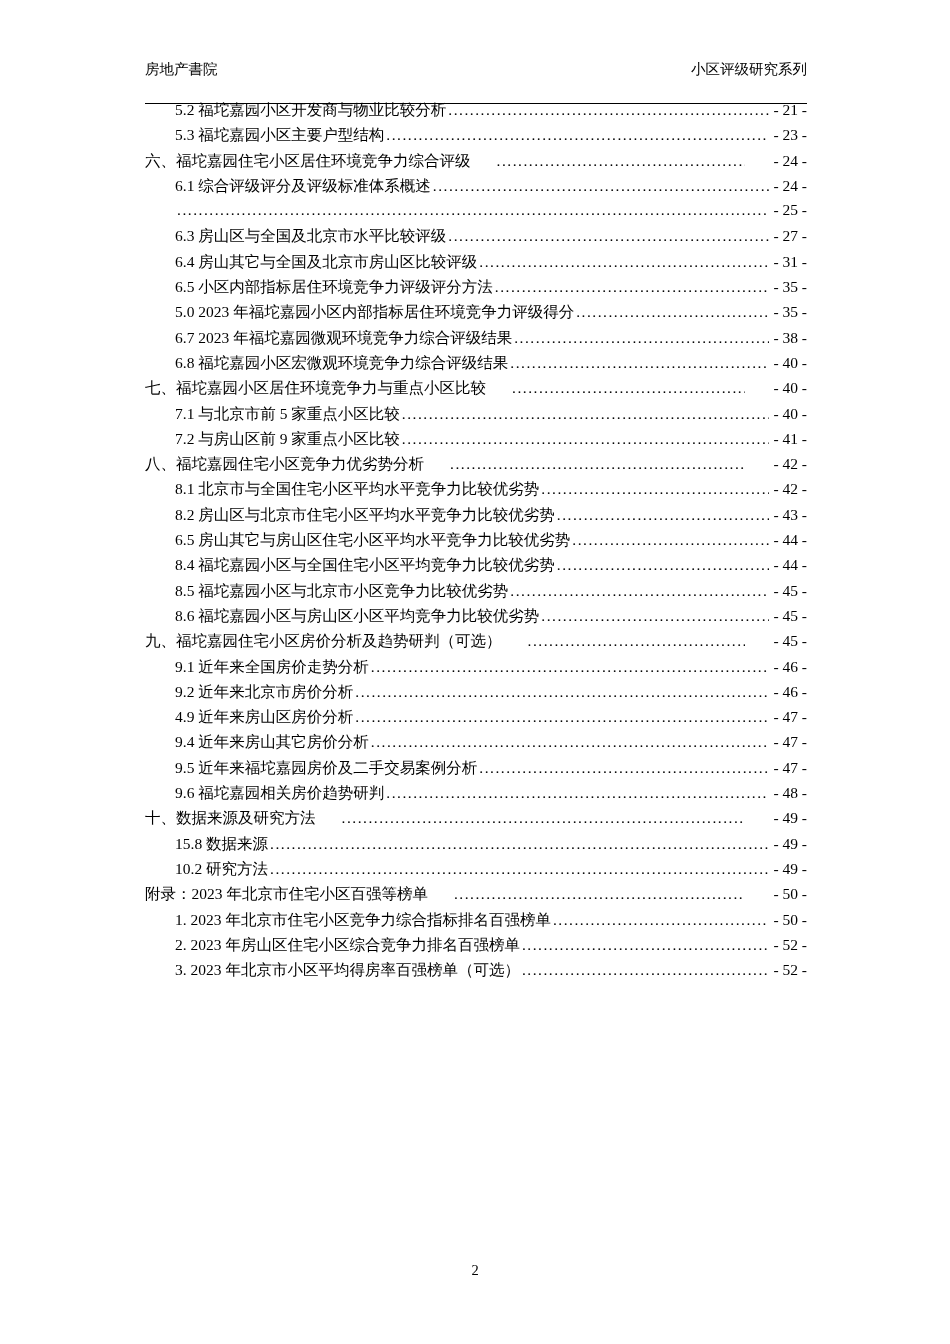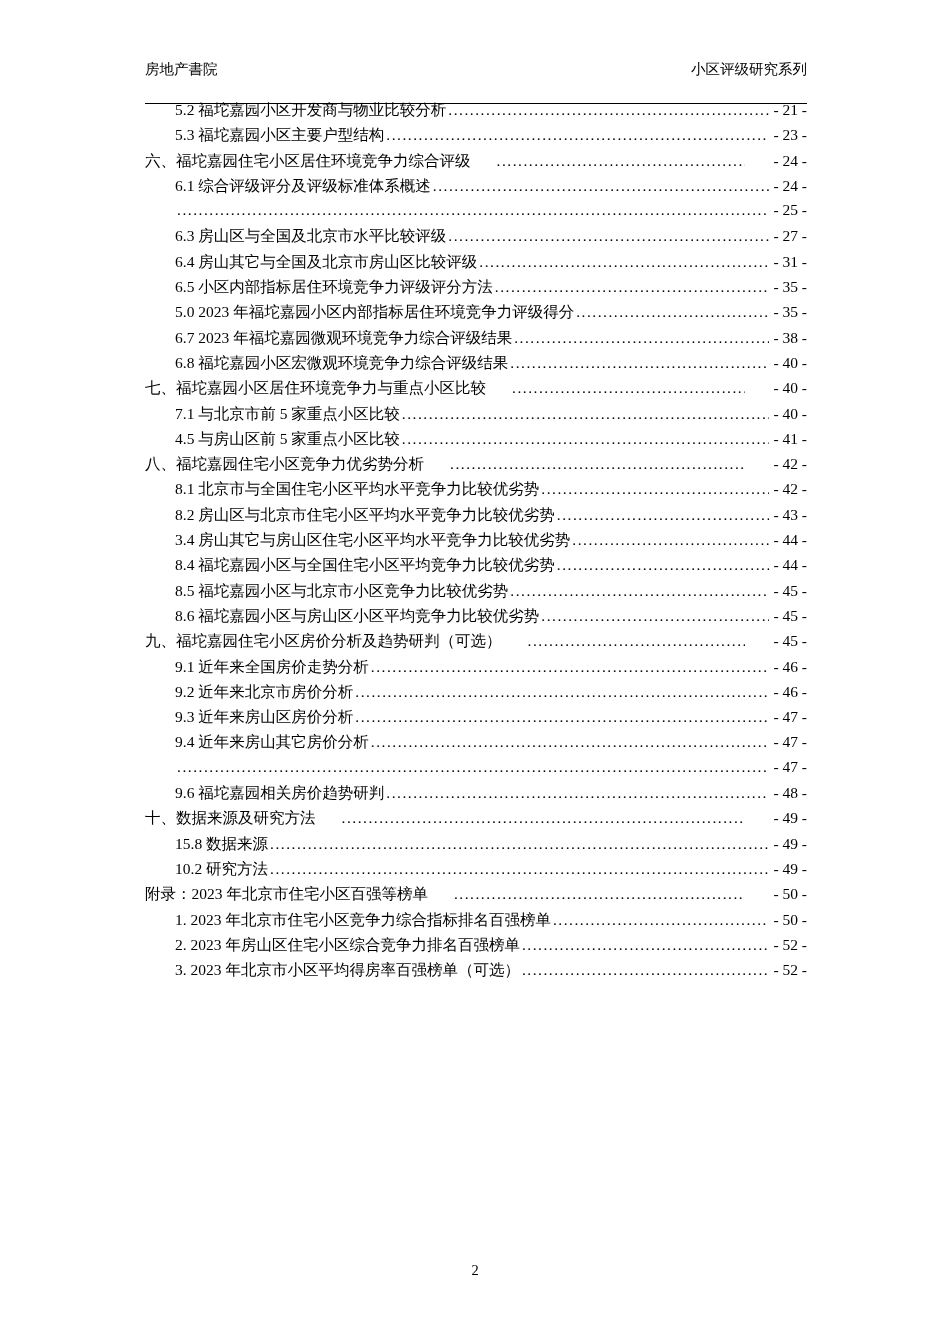--- a/index.html
+++ b/index.html
@@ -148,41 +148,41 @@
       <span class="toc-label">七、福坨嘉园小区居住环境竞争力与重点小区比较</span>
       <span class="leader"></span>
       <span class="toc-page">- 40 -</span>
     </div>
       <div class="toc-row lvl1">
       <span class="toc-label">7.1 与北京市前 5 家重点小区比较</span>
       <span class="leader"></span>
       <span class="toc-page">- 40 -</span>
     </div>
       <div class="toc-row lvl1">
-      <span class="toc-label">4.5 与房山区前 5 家重点小区比较</span>
+      <span class="toc-label">7.2 与房山区前 9 家重点小区比较</span>
       <span class="leader"></span>
       <span class="toc-page">- 41 -</span>
     </div>
       <div class="toc-row lvl0">
       <span class="toc-label">八、福坨嘉园住宅小区竞争力优劣势分析</span>
       <span class="leader"></span>
       <span class="toc-page">- 42 -</span>
     </div>
       <div class="toc-row lvl1">
       <span class="toc-label">8.1 北京市与全国住宅小区平均水平竞争力比较优劣势</span>
       <span class="leader"></span>
       <span class="toc-page">- 42 -</span>
     </div>
       <div class="toc-row lvl1">
       <span class="toc-label">8.2 房山区与北京市住宅小区平均水平竞争力比较优劣势</span>
       <span class="leader"></span>
       <span class="toc-page">- 43 -</span>
     </div>
       <div class="toc-row lvl1">
-      <span class="toc-label">3.4 房山其它与房山区住宅小区平均水平竞争力比较优劣势</span>
+      <span class="toc-label">6.5 房山其它与房山区住宅小区平均水平竞争力比较优劣势</span>
       <span class="leader"></span>
       <span class="toc-page">- 44 -</span>
     </div>
       <div class="toc-row lvl1">
       <span class="toc-label">8.4 福坨嘉园小区与全国住宅小区平均竞争力比较优劣势</span>
       <span class="leader"></span>
       <span class="toc-page">- 44 -</span>
     </div>
       <div class="toc-row lvl1">
       <span class="toc-label">8.5 福坨嘉园小区与北京市小区竞争力比较优劣势</span>
@@ -203,30 +203,31 @@
       <span class="toc-label">9.1 近年来全国房价走势分析</span>
       <span class="leader"></span>
       <span class="toc-page">- 46 -</span>
     </div>
       <div class="toc-row lvl1">
       <span class="toc-label">9.2 近年来北京市房价分析</span>
       <span class="leader"></span>
       <span class="toc-page">- 46 -</span>
     </div>
       <div class="toc-row lvl1">
-      <span class="toc-label">9.3 近年来房山区房价分析</span>
+      <span class="toc-label">4.9 近年来房山区房价分析</span>
       <span class="leader"></span>
       <span class="toc-page">- 47 -</span>
     </div>
       <div class="toc-row lvl1">
       <span class="toc-label">9.4 近年来房山其它房价分析</span>
       <span class="leader"></span>
       <span class="toc-page">- 47 -</span>
     </div>
       <div class="toc-row lvl1">
+      <span class="toc-label">9.5 近年来福坨嘉园房价及二手交易案例分析</span>
       <span class="leader"></span>
       <span class="toc-page">- 47 -</span>
     </div>
       <div class="toc-row lvl1">
       <span class="toc-label">9.6 福坨嘉园相关房价趋势研判</span>
       <span class="leader"></span>
       <span class="toc-page">- 48 -</span>
     </div>
       <div class="toc-row lvl0">
       <span class="toc-label">十、数据来源及研究方法</span>

